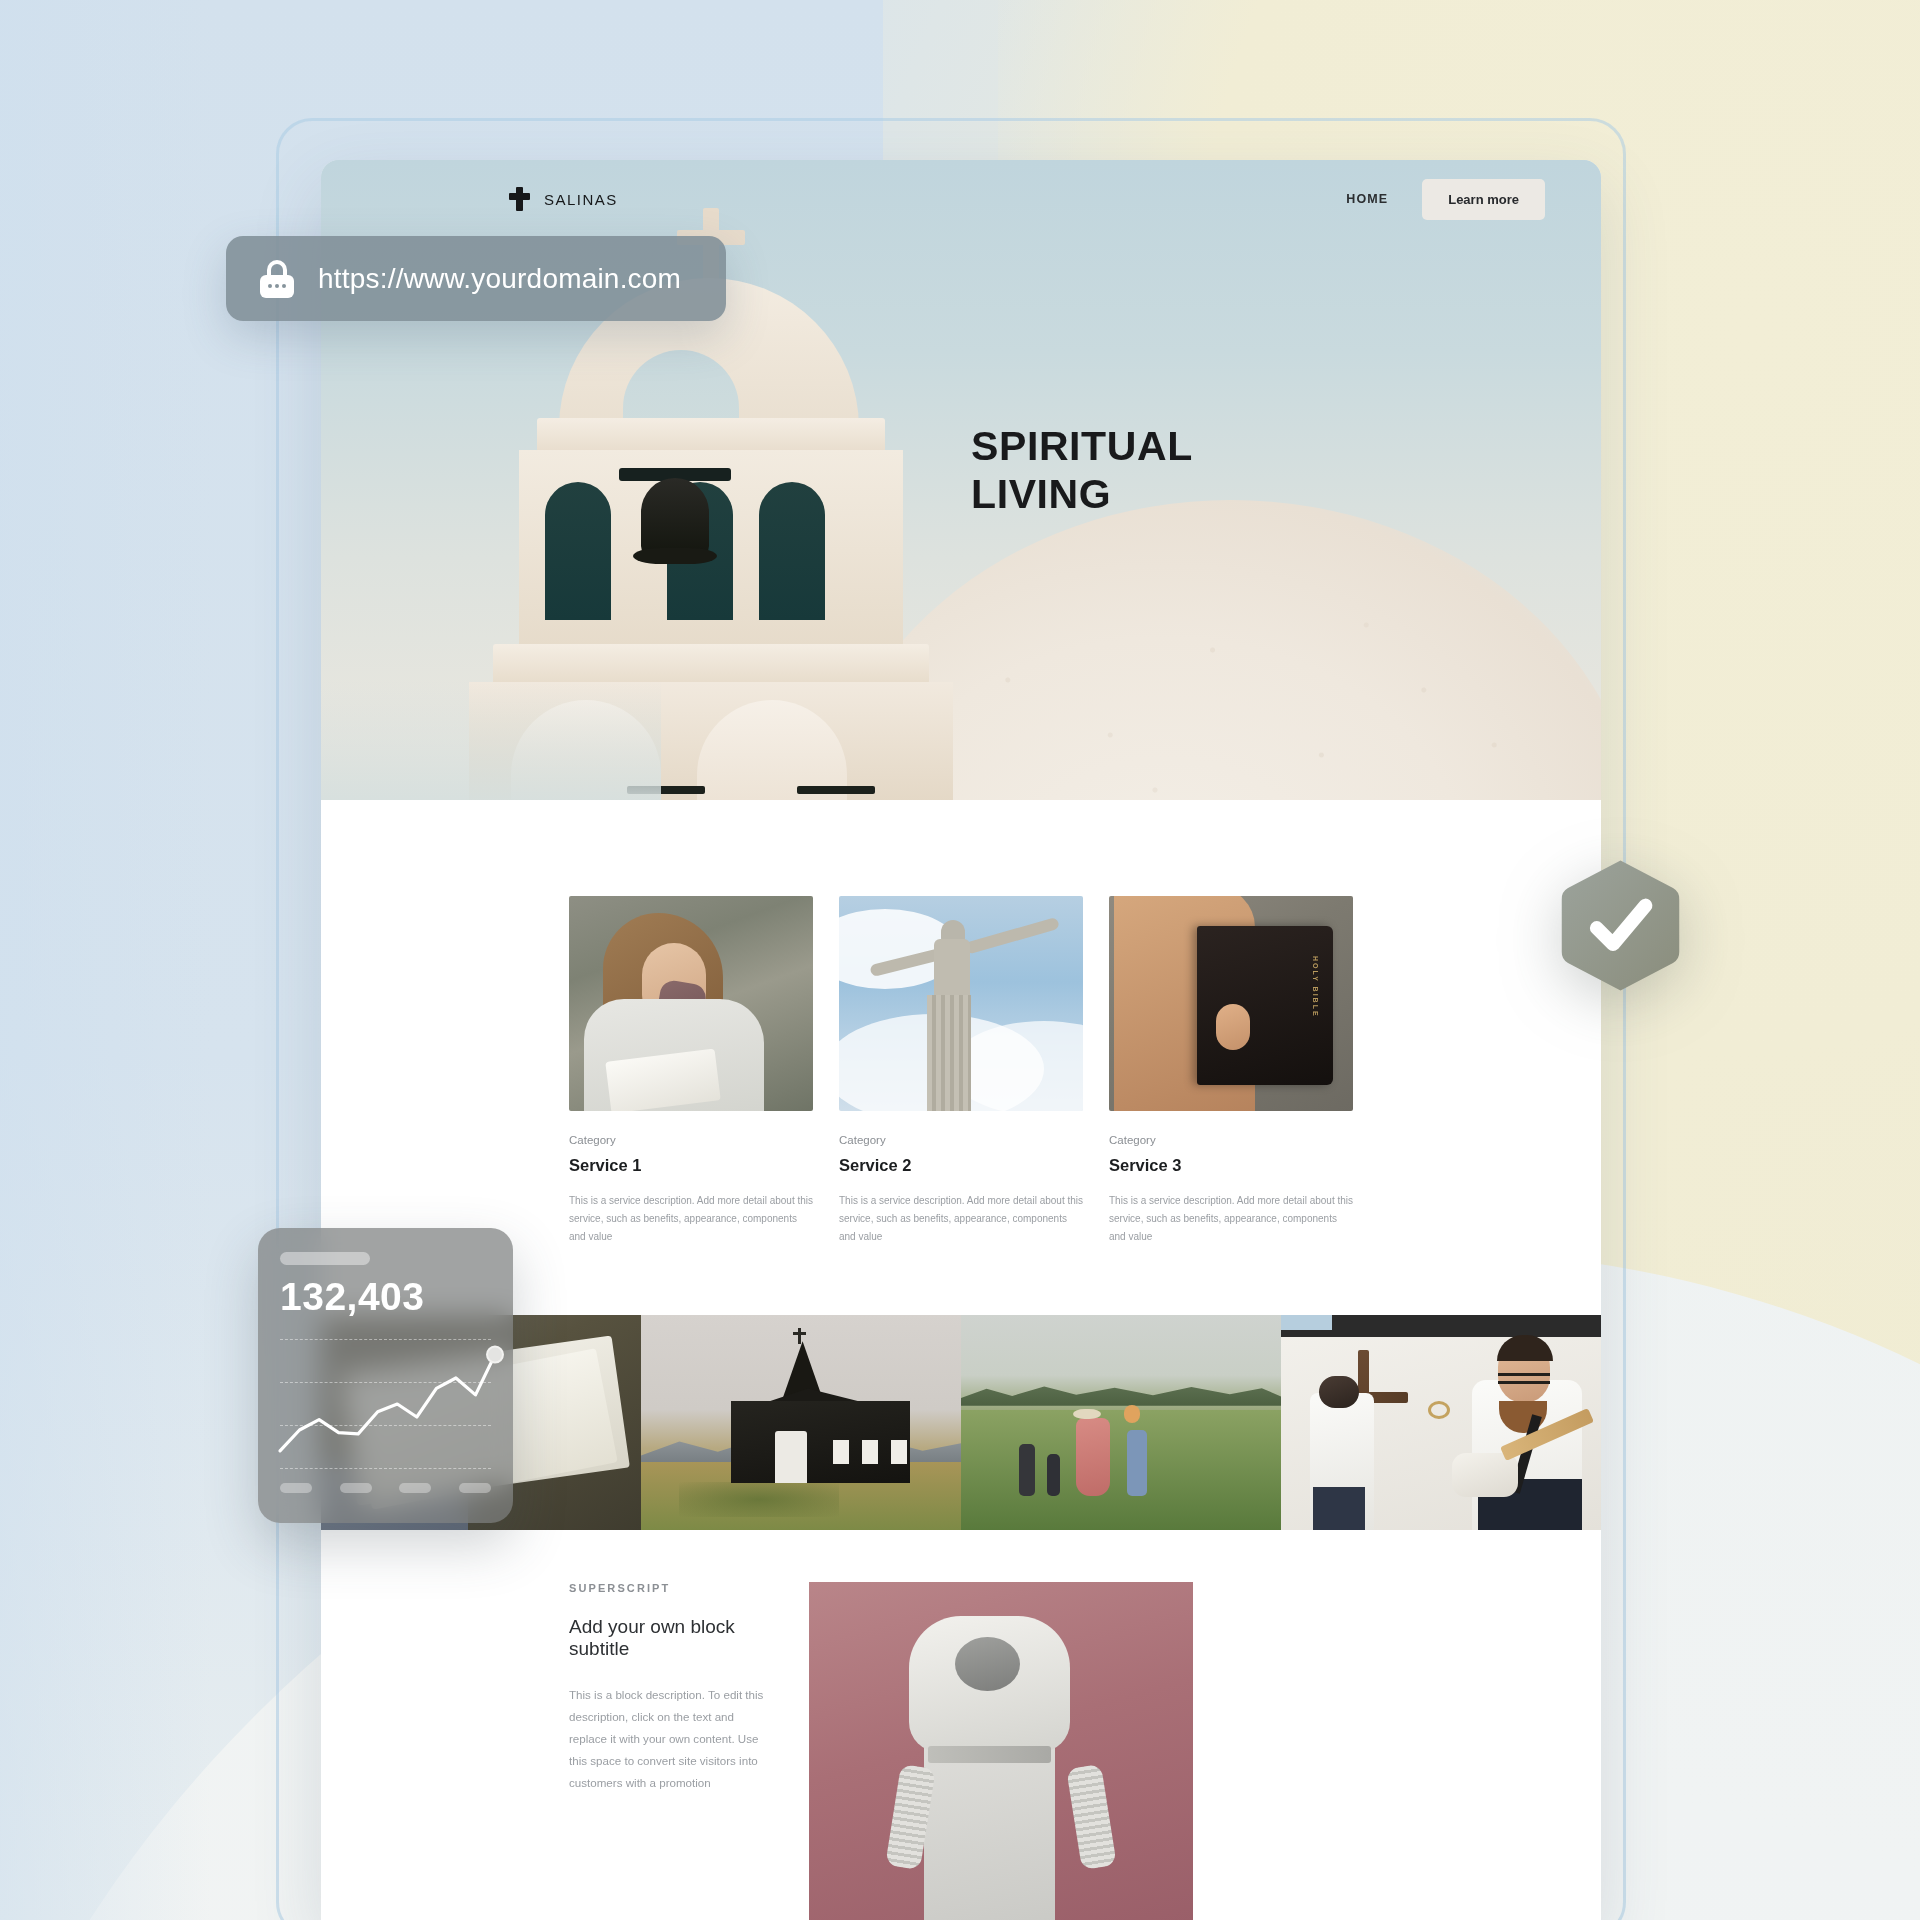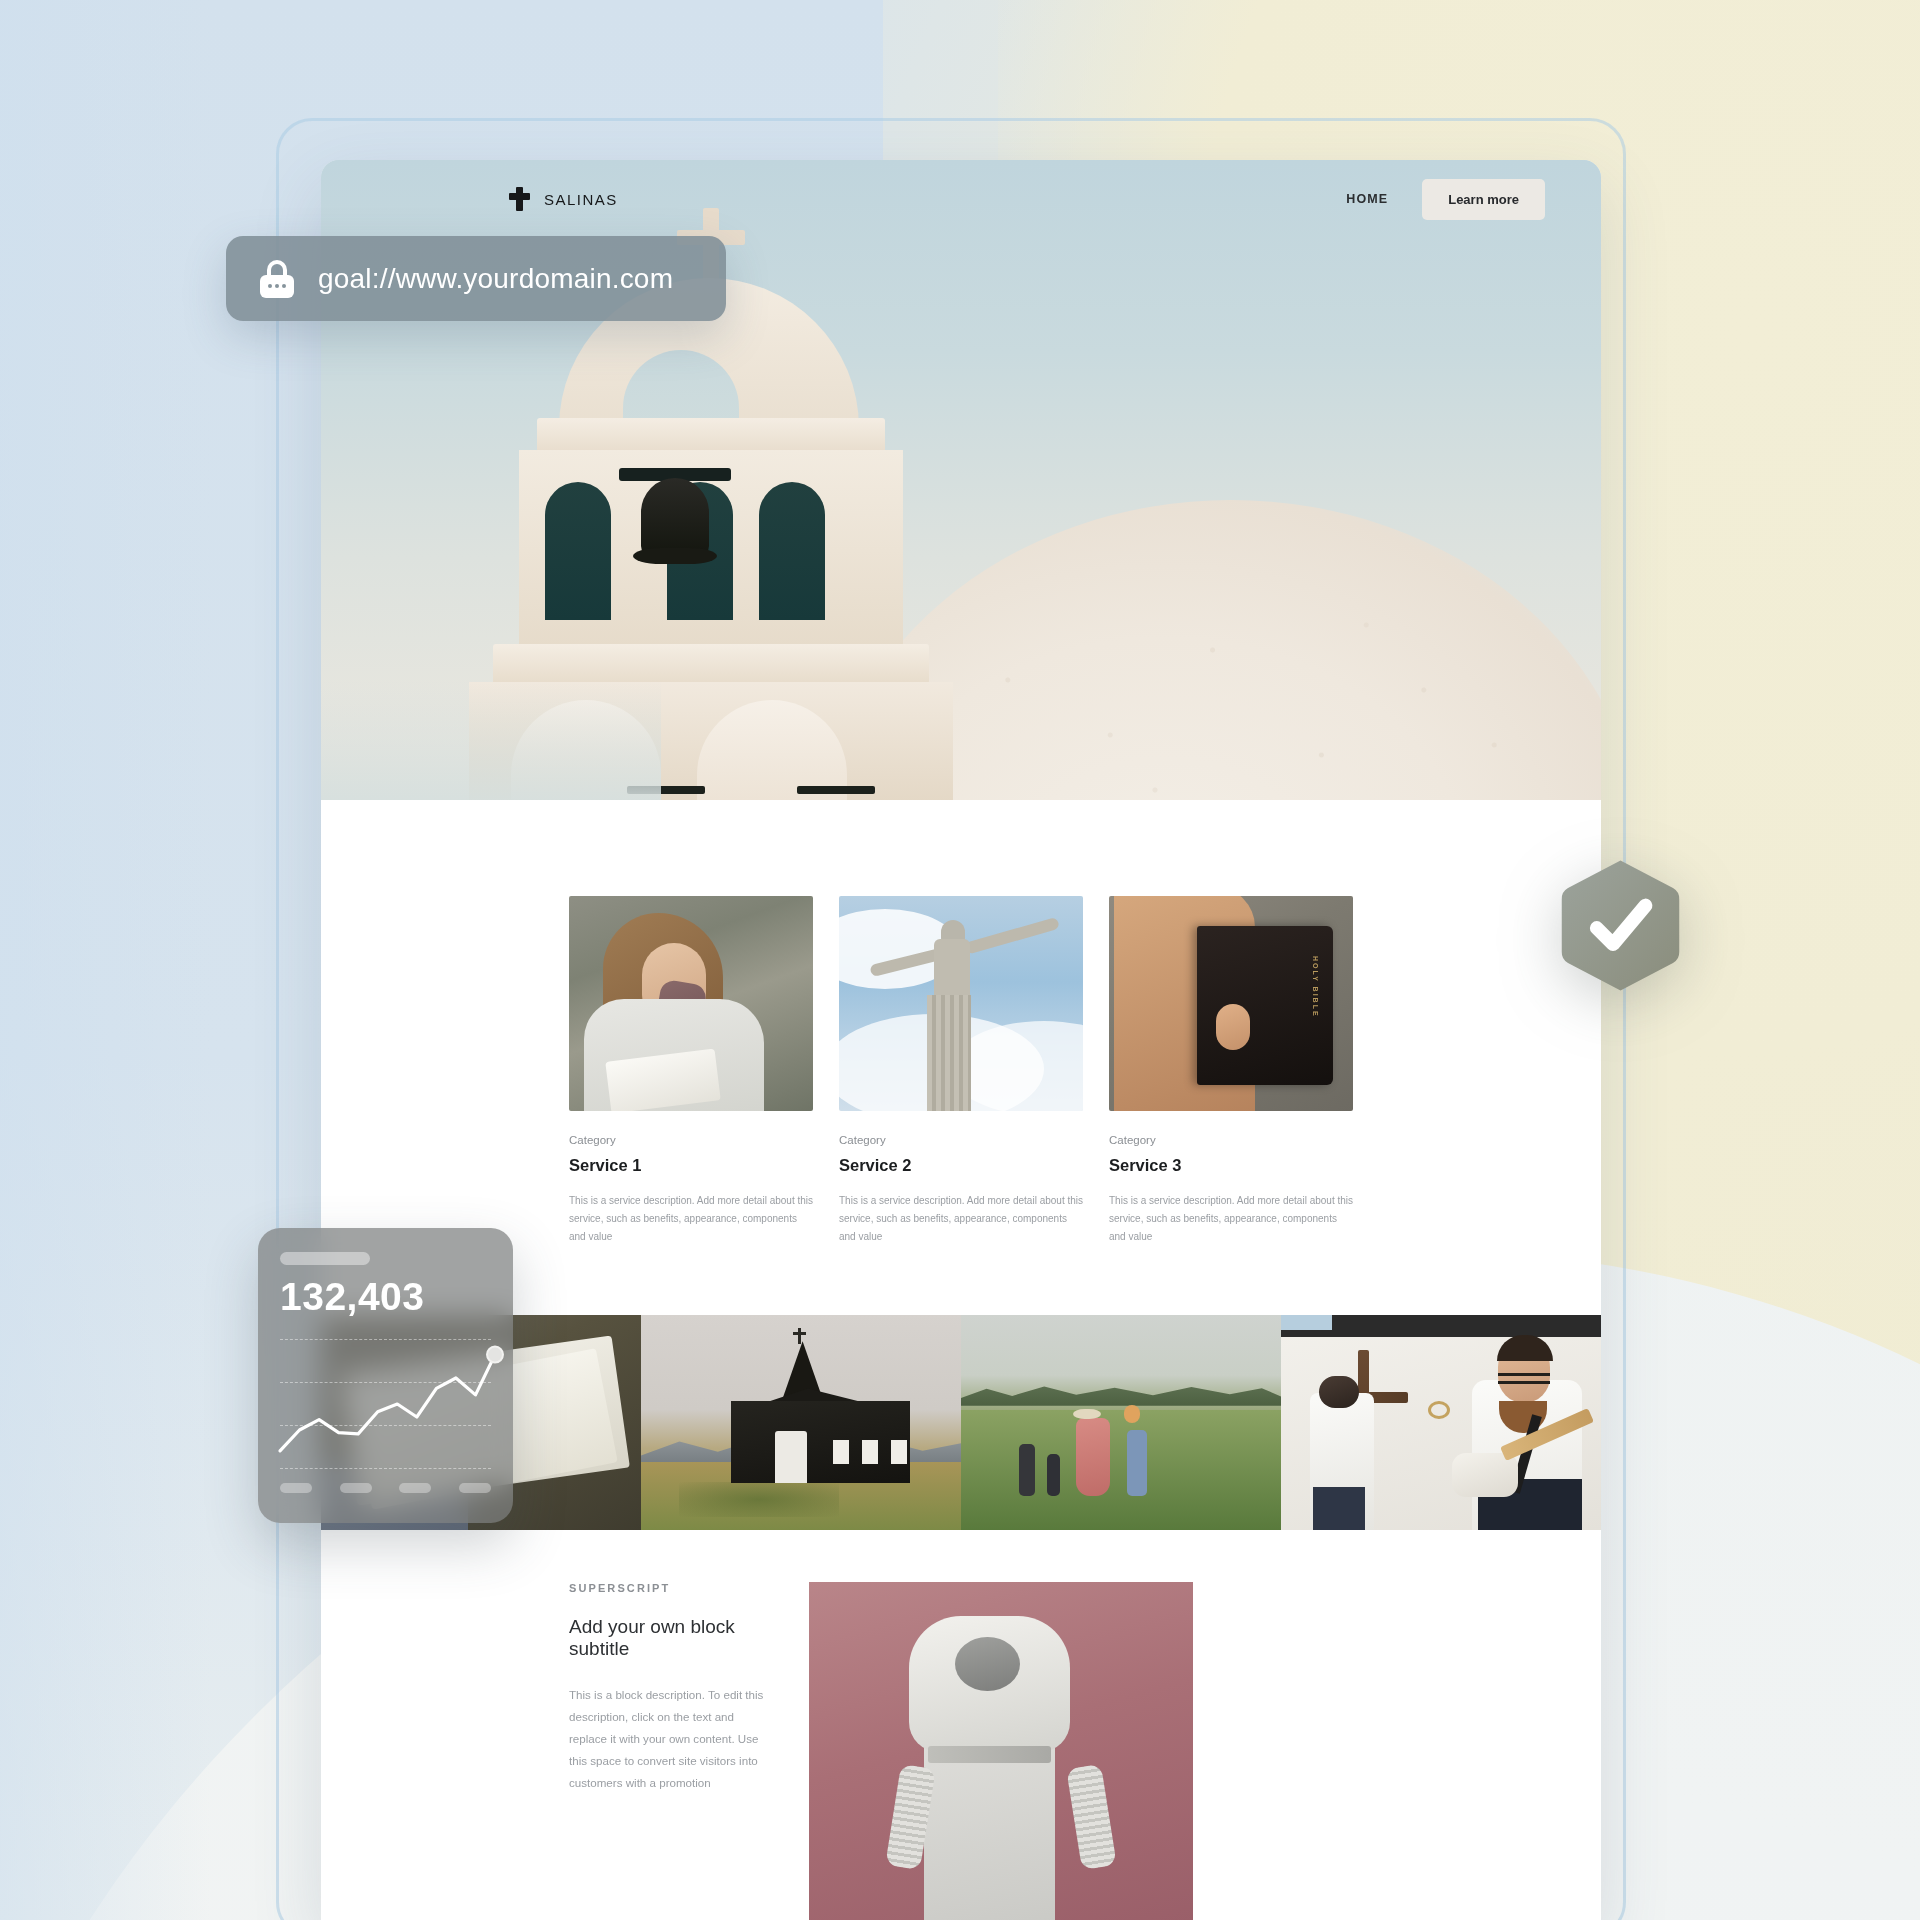--- a/index.html
+++ b/index.html
@@ -322,20 +322,24 @@
           </span>
         <span class="brand-name">SALINAS</span>
       </div>
       <div class="nav-right">
         <a class="nav-link">HOME</a>
         <button class="nav-cta">Learn more</button>
       </div>
     </nav>
 
     <div class="hero-copy">
+      <h1 class="hero-h1">
+        <span>SPIRITUAL</span><br>
+        <span>LIVING</span>
+      </h1>
     </div>
   </section>
 
   <section class="services">
     <div class="svc-grid">
 
       <article class="svc">
         <div class="svc-img im-reader">
           <span class="r-hair"></span>
             <span class="r-face"></span>
@@ -449,21 +453,21 @@
 
 <div class="url-pill">
   <span class="lock">
     <span class="shackle"></span>
     <span class="body">
         <i></i>
         <i></i>
         <i></i>
       </span>
   </span>
-  <span class="url-text">goal://www.yourdomain.com</span>
+  <span class="url-text">https://www.yourdomain.com</span>
 </div>
 
 <div class="stats">
   <div class="stats-bar"></div>
   <div class="stats-num">132,403</div>
   <div class="stats-chart">
     <div class="gl" style="top:0"></div>
     <div class="gl" style="top:33%"></div>
     <div class="gl" style="top:66%"></div>
     <div class="gl" style="top:99%"></div>

